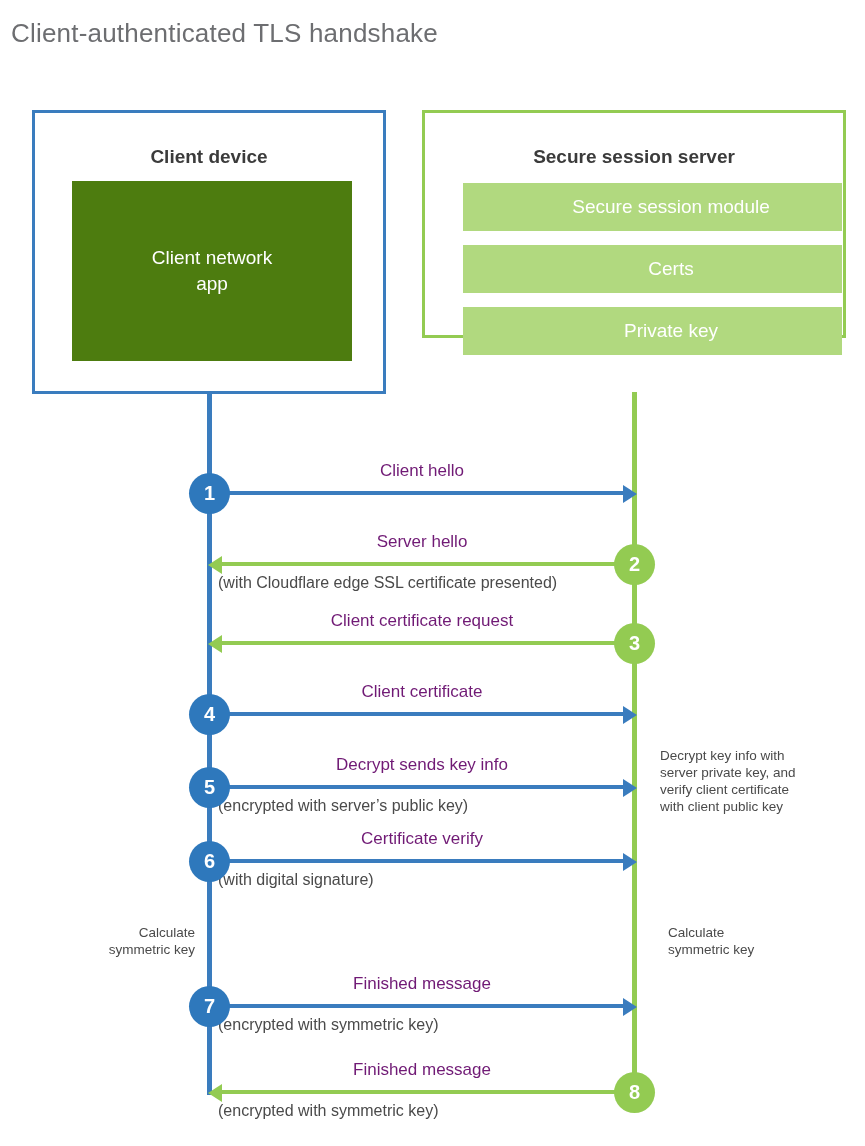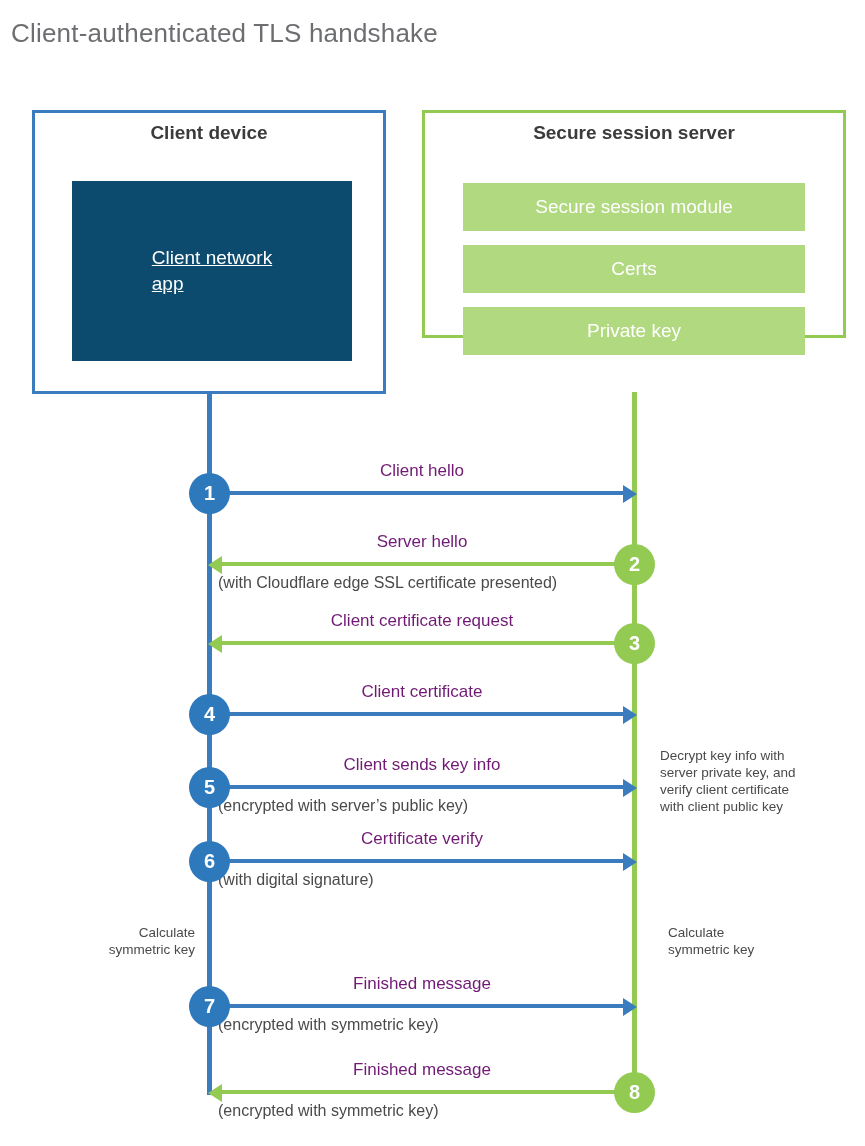--- a/index.html
+++ b/index.html
@@ -44,56 +44,56 @@
     left: 422px;
     top: 110px;
     width: 424px;
     height: 228px;
     border: 3px solid #93cb52;
   }
   .party-title {
     position: absolute;
     left: 0;
     right: 0;
-    top: 9px;
+    top: 33px;
     text-align: center;
     font-size: 19px;
     font-weight: bold;
     color: #3b3b3b;
   }
 
   #client-app {
     position: absolute;
     left: 37px;
     top: 68px;
     width: 280px;
     height: 180px;
-    background: #0c4a6e;
+    background: #4d7c0f;
     color: #ffffff;
     font-size: 19px;
     line-height: 26px;
     display: flex;
     align-items: center;
     justify-content: center;
-    text-align: left;
-    text-decoration: underline;
+    text-align: center;
   }
 
   .server-bar {
     position: absolute;
     left: 38px;
     width: 342px;
     height: 48px;
     background: #b1d97f;
     color: #ffffff;
     font-size: 19px;
     display: flex;
     align-items: center;
     justify-content: center;
     text-align: center;
+    padding-left: 37px;
   }
   #server-bar-0 { top: 70px; }
   #server-bar-1 { top: 132px; }
   #server-bar-2 { top: 194px; }
 
   
   .lifeline {
     position: absolute;
     width: 5px;
   }
@@ -266,21 +266,21 @@
 </div>
 
 <div class="msg-row" style="top:714px">
   <div class="msg-label">Client certificate</div>
   <div class="shaft blue"></div>
   <div class="head right"></div>
   <div class="step-circle blue">4</div>
 </div>
 
 <div class="msg-row" style="top:787px">
-  <div class="msg-label">Client sends key info</div>
+  <div class="msg-label">Decrypt sends key info</div>
   <div class="shaft blue"></div>
   <div class="head right"></div>
   <div class="msg-sub">(encrypted with server’s public key)</div>
   <div class="step-circle blue">5</div>
 </div>
 
 <div class="msg-row" style="top:861px">
   <div class="msg-label">Certificate verify</div>
   <div class="shaft blue"></div>
   <div class="head right"></div>

